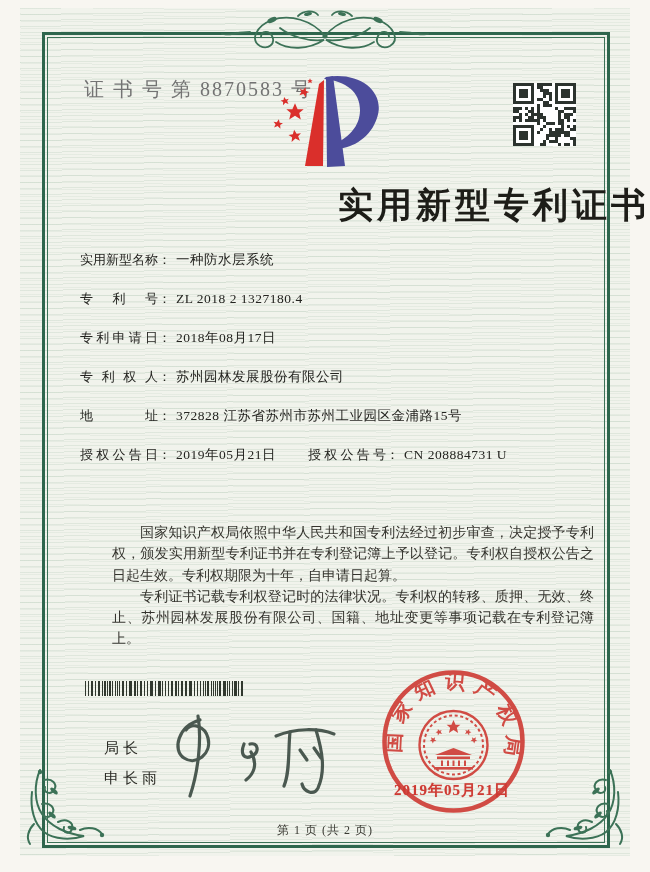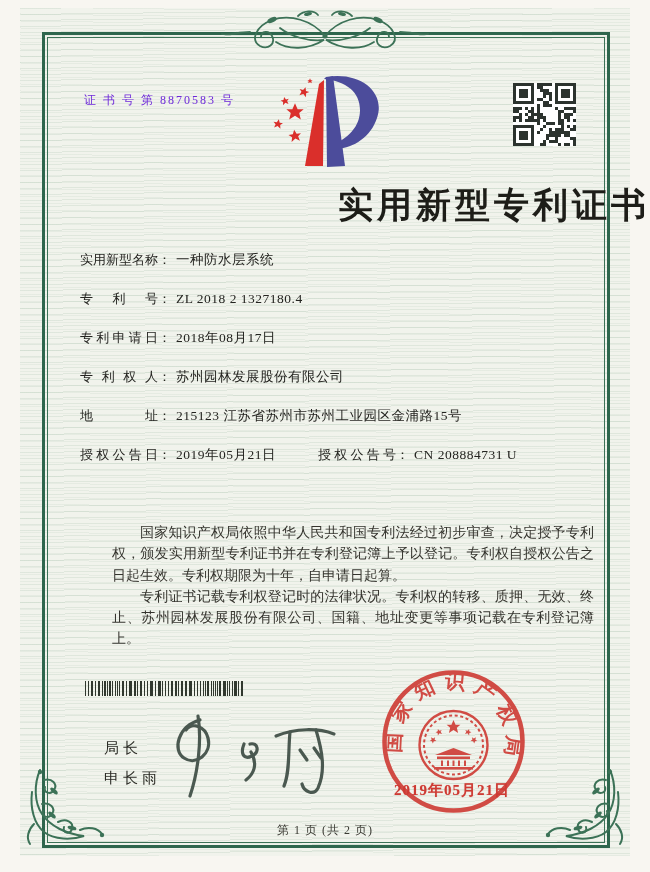--- a/index.html
+++ b/index.html
@@ -20,37 +20,37 @@
     background-color:rgba(228,239,226,.35);
   }
   .frame-outer{
     position:absolute;left:42px;top:32px;width:562px;height:810px;
     border:3px solid #2e664d;
   }
   .frame-inner{
     position:absolute;inset:2px;border:1px solid #3c7257;
   }
   .cert-number{
-    position:absolute;left:84px;top:92px;
-    font-size:12px;letter-spacing:2px;color:#6d28d9;
+    position:absolute;left:84px;top:76px;
+    font-size:20px;letter-spacing:2px;color:#737373;
   }
   .main-title{
     position:absolute;left:0;right:0;top:182px;
     text-align:right;font-size:35px;font-weight:700;
     letter-spacing:4px;color:#1d1d18;
   }
   .fields{position:absolute;left:80px;top:250px;width:490px;}
   .field-row{margin-bottom:20px;line-height:19px;font-size:13px;white-space:nowrap;}
   .flabel{
     display:inline-block;width:78px;vertical-align:bottom;
     text-align:justify;text-align-last:justify;color:#242420;
   }
   .colon{margin-right:5px;}
   .fvalue{font-size:13.5px;color:#242420;letter-spacing:.5px;}
-  .pair2{margin-left:42px;}
+  .pair2{margin-left:32px;}
   .body-text{
     position:absolute;left:84px;top:522px;width:482px;
     font-size:14px;line-height:21.3px;color:#35342e;
     text-align:justify;
     margin-left:28px;
   }
   .body-text p{margin:0;text-indent:2em;}
   .barcode-wrap{position:absolute;left:84px;top:681px;}
   .director{
     position:absolute;left:88px;top:733px;
@@ -301,21 +301,21 @@
     <div class="field-row">
       <span class="flabel">专利号</span><span class="colon">：</span><span class="fvalue">ZL 2018 2 1327180.4</span>
     </div>
     <div class="field-row">
       <span class="flabel">专利申请日</span><span class="colon">：</span><span class="fvalue">2018年08月17日</span>
     </div>
     <div class="field-row">
       <span class="flabel">专利权人</span><span class="colon">：</span><span class="fvalue">苏州园林发展股份有限公司</span>
     </div>
     <div class="field-row">
-      <span class="flabel">地址</span><span class="colon">：</span><span class="fvalue">215123 江苏省苏州市苏州工业园区金浦路15号</span>
+      <span class="flabel">地址</span><span class="colon">：</span><span class="fvalue">372828 江苏省苏州市苏州工业园区金浦路15号</span>
     </div>
     <div class="field-row">
       <span class="flabel">授权公告日</span><span class="colon">：</span><span class="fvalue">2019年05月21日</span><span class="pair2"><span class="flabel">授权公告号</span><span class="colon">：</span><span class="fvalue">CN 208884731 U</span></span>
     </div>
   </div>
 
   <div class="body-text">
     <p>国家知识产权局依照中华人民共和国专利法经过初步审查，决定授予专利权，颁发实用新型专利证书并在专利登记簿上予以登记。专利权自授权公告之日起生效。专利权期限为十年，自申请日起算。</p>
     <p>专利证书记载专利权登记时的法律状况。专利权的转移、质押、无效、终止、苏州园林发展股份有限公司、国籍、地址变更等事项记载在专利登记簿上。</p>
   </div>

